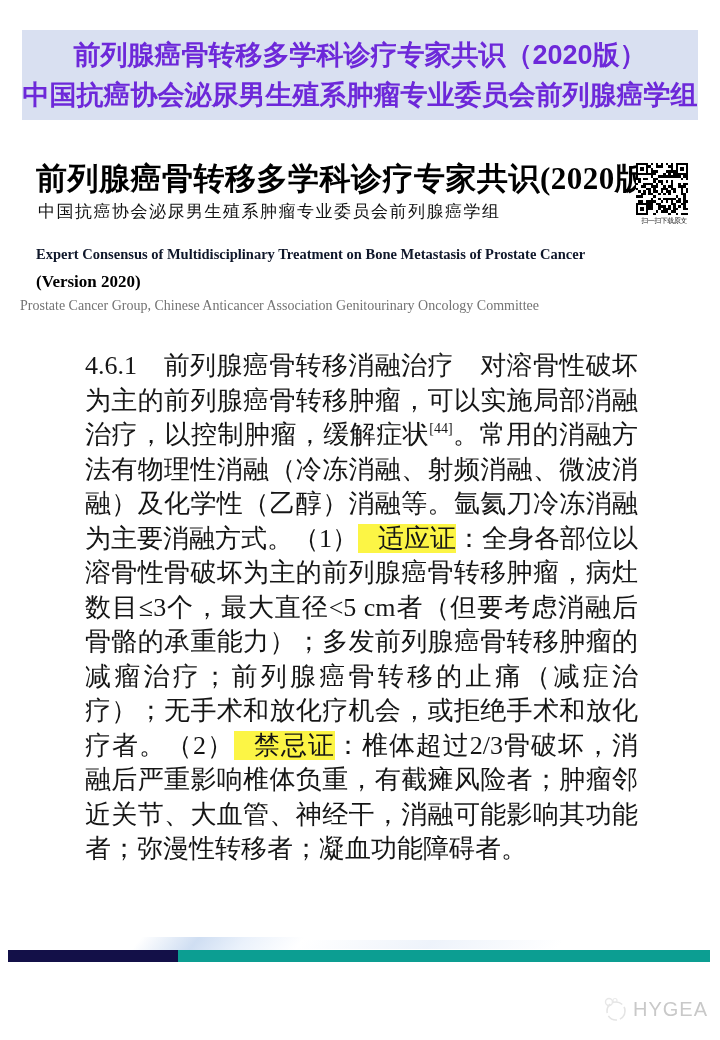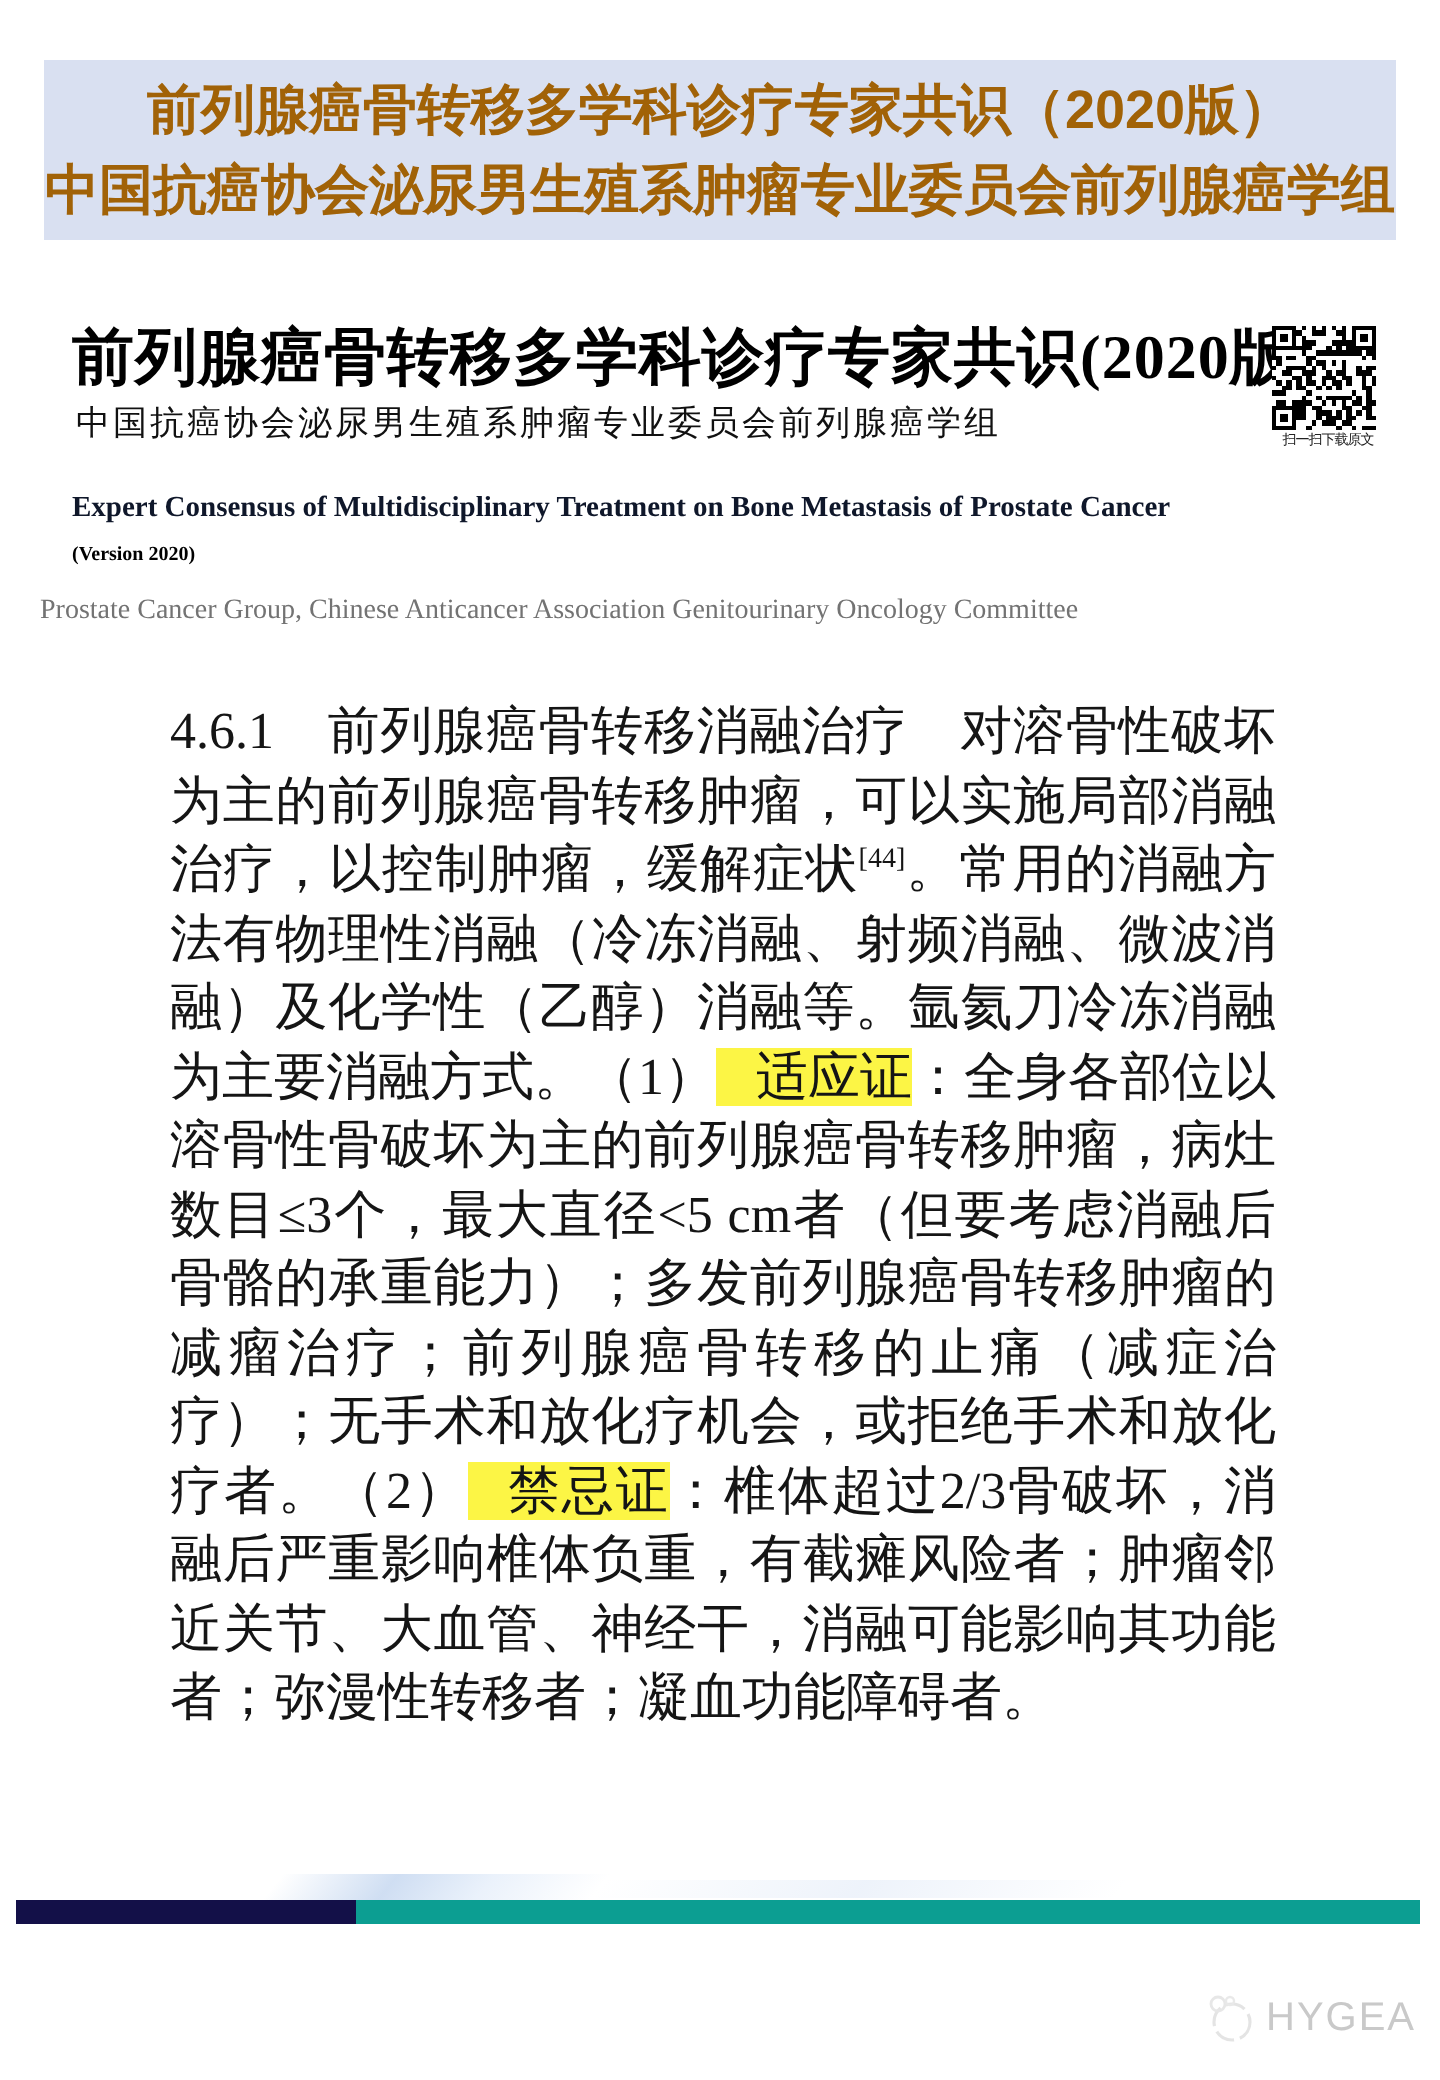--- a/index.html
+++ b/index.html
@@ -3,41 +3,41 @@
 <meta charset="utf-8">
 <style>
   html,body{margin:0;padding:0;background:#fff;}
   #page{position:relative;width:720px;height:1040px;background:#ffffff;overflow:hidden;
         font-family:"Liberation Serif","DejaVu Serif",serif;color:#1a1a1a;}
 
   
   .banner{position:absolute;left:22px;top:30px;width:676px;height:90px;background:#d9e0f1;
           display:flex;flex-direction:column;justify-content:center;align-items:center;}
   .banner div{font-family:"Liberation Sans","DejaVu Sans",sans-serif;font-weight:700;
-              font-size:27px;line-height:40px;color:#a16207;white-space:nowrap;}
+              font-size:27px;line-height:40px;color:#6d28d9;white-space:nowrap;}
 
   
   .title-cn{position:absolute;left:36px;top:158px;width:600px;font-size:31px;font-weight:700;
             letter-spacing:0.5px;color:#000;white-space:nowrap;}
   .subtitle-cn{position:absolute;left:38px;top:200px;font-size:17px;letter-spacing:1.5px;color:#111;}
 
   .qr-wrap{position:absolute;left:636px;top:163px;width:52px;height:66px;}
   .qr{position:relative;width:52px;height:52px;background:#fff;display:grid;
       grid-template-columns:repeat(21,1fr);grid-template-rows:repeat(21,1fr);}
   .qr i{display:block;background:#000;}
   .qr i.off{background:transparent;}
   .qrf{position:absolute;width:12px;height:12px;border:2px solid #000;background:#fff;box-sizing:border-box;}
   .qrf::after{content:"";position:absolute;left:2px;top:2px;width:4px;height:4px;background:#000;}
   .qrf.tl{left:0;top:0}.qrf.tr{right:0;top:0}.qrf.bl{left:0;bottom:0}
   .qr-caption{margin-top:2px;width:56px;font-size:7px;line-height:8px;text-align:center;
               color:#222;letter-spacing:-0.5px;white-space:nowrap;
               font-family:"Liberation Sans","DejaVu Sans",sans-serif;}
 
   .en1{position:absolute;left:36px;top:246px;font-size:14.5px;font-weight:700;color:#0f172a;white-space:nowrap;}
-  .en2{position:absolute;left:36px;top:272px;font-size:10px;font-weight:700;color:#000;}
+  .en2{position:absolute;left:36px;top:272px;font-size:17px;font-weight:700;color:#000;}
   .en3{position:absolute;left:20px;top:298px;font-size:14px;color:#737373;white-space:nowrap;}
 
   
   .bodytext{position:absolute;left:85px;top:349px;width:553px;font-size:26px;line-height:34.5px;
             text-align:justify;color:#151515;}
   .bodytext sup{font-size:14px;vertical-align:super;line-height:0;}
   .hl{background:#fcf545;padding-left:20px;}
 
   
   .wisp1{position:absolute;left:128px;top:937px;width:190px;height:13px;transform:skewX(-32deg);

